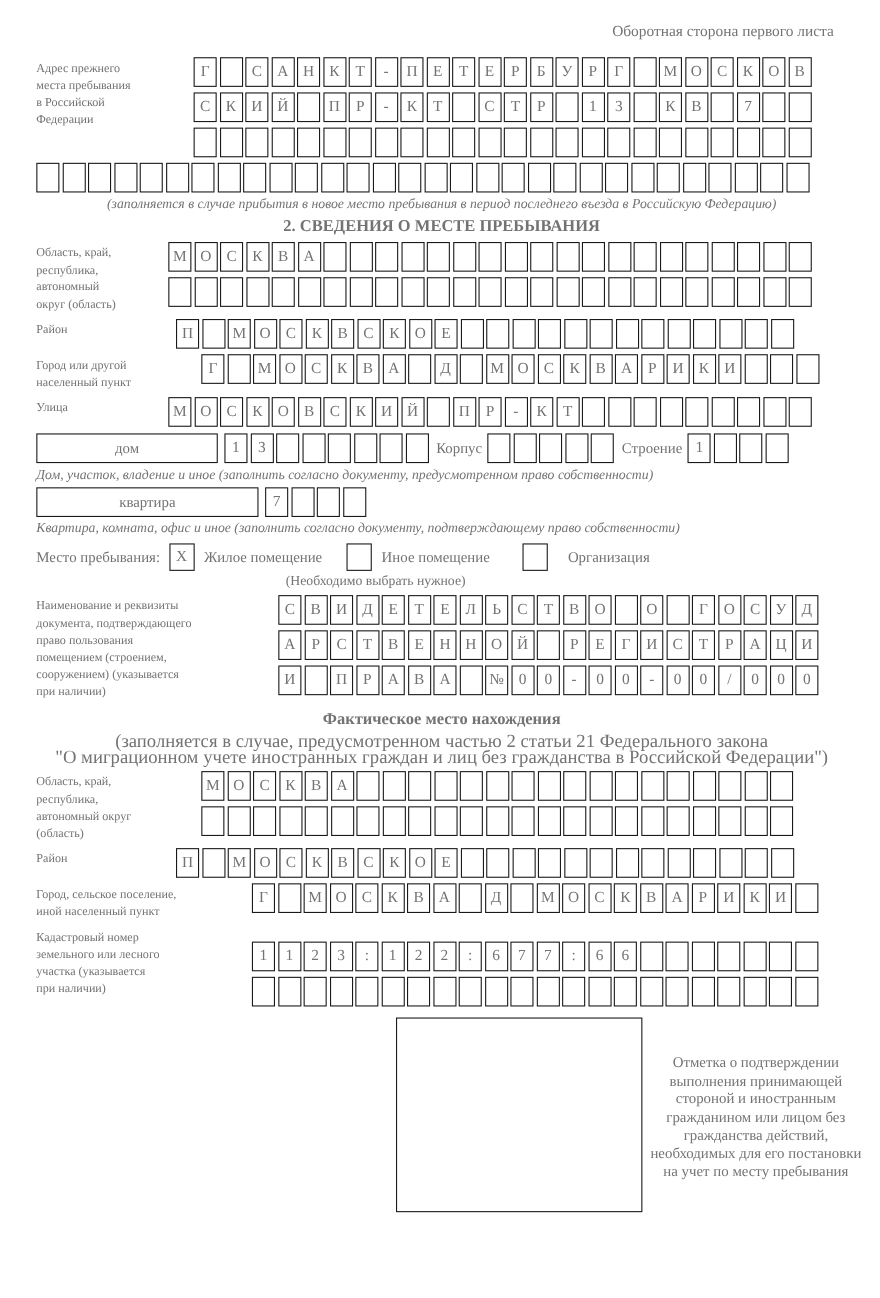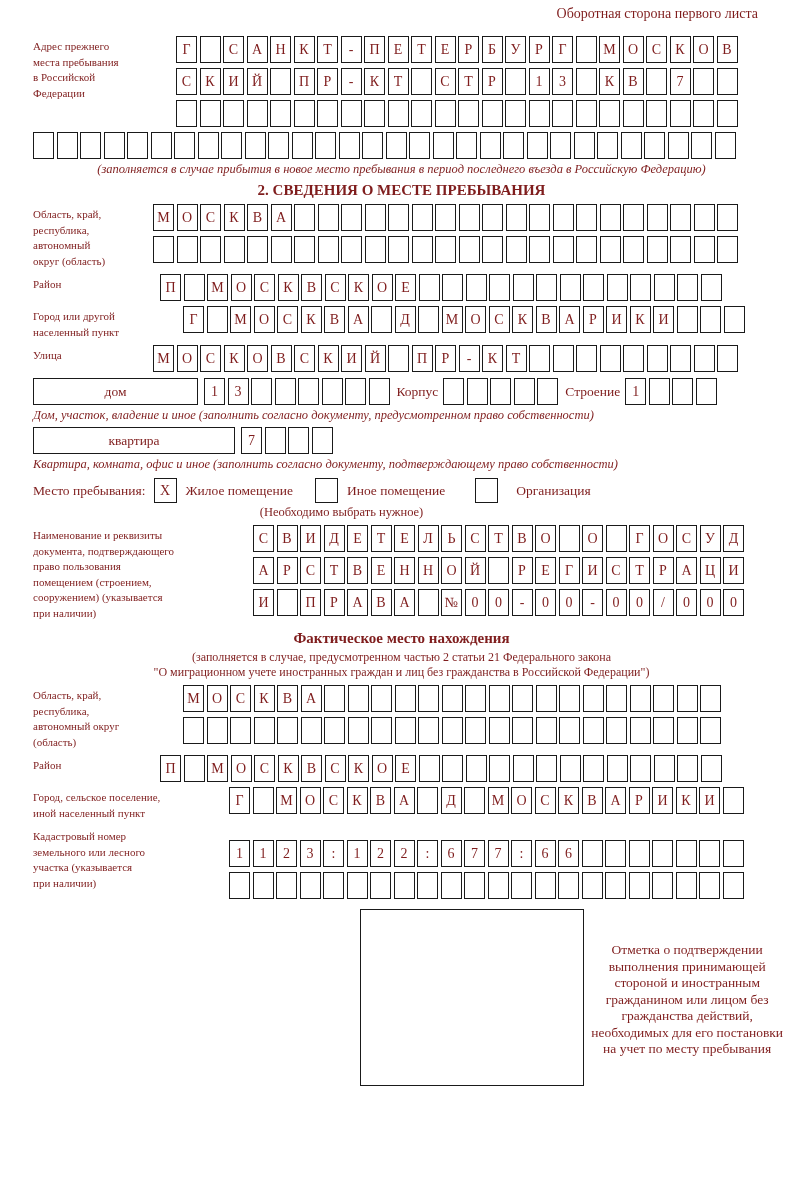--- a/index.html
+++ b/index.html
@@ -1,20 +1,20 @@
 <!DOCTYPE html>
 <html><head>
 <meta charset="utf-8">
 <style>
   html,body{margin:0;padding:0;background:#fff;}
   .page{
     width:800px;height:1180px;box-sizing:border-box;
-    padding:6px 30px 0 33px;
+    padding:22px 30px 0 33px;
     font-family:"Liberation Serif","DejaVu Serif",serif;
-    color:#7f1d1d;background:#fff;position:relative;overflow:hidden;
+    color:#737373;background:#fff;position:relative;overflow:hidden;
   }
   .header-note{text-align:right;font-size:14px;padding-right:12px;margin-bottom:14px;}
   .group{display:flex;align-items:flex-start;margin-top:5px;}
   .lbl{flex:0 0 auto;font-size:11px;line-height:15.5px;white-space:pre-line;padding-top:3px;}
   .lw143{width:143px}.lw120{width:120px}.lw127{width:127px}.lw150{width:150px}.lw220{width:220px}.lw196{width:196px}
   .rows{display:flex;flex-direction:column;gap:5px;}
   .cellrow{display:flex;gap:2.5px;}
   .cell{
     flex:0 0 auto;width:19px;height:25px;
     border:1.6px solid #1a1a1a;
@@ -31,21 +31,21 @@
     text-align:center;font-size:13.5px;flex:0 0 auto;box-sizing:content-box;
   }
   .wbox165{width:163px}.wbox202{width:200px}
   .inline-lbl{font-size:13.5px;flex:0 0 auto;padding:0 5px 0 7px;}
   .gap6{margin-left:6px;}
   .stay-row{display:flex;align-items:center;margin-top:6px;font-size:13.5px;}
   .cb{width:21px;height:23px;line-height:23px;font-size:14px;}
   .stay-row .optlbl{margin:0 0 0 9px;}
   .stay-row .cbgap{margin-left:22px;}
   .hint{font-size:12.5px;text-align:center;margin-top:2px;margin-right:120px;}
-  .subtitles{font-size:12px;line-height:15px;text-align:center;margin-top:3px;}
+  .subtitles{font-size:17px;line-height:15px;text-align:center;margin-top:3px;}
   .stamp-wrap{margin-left:327px;width:430px;display:flex;flex-direction:row;align-items:center;margin-top:10px;}
   .stamp-box{width:353px;height:175px;border:1.8px solid #1a1a1a;background:#fff;}
   .stamp-caption{font-size:13.5px;line-height:16.5px;text-align:center;white-space:pre-line;margin-top:5px;}
 </style>
 </head>
 <body>
 
 <div class="page">
 
   <div class="header-note">Оборотная сторона первого листа</div>

